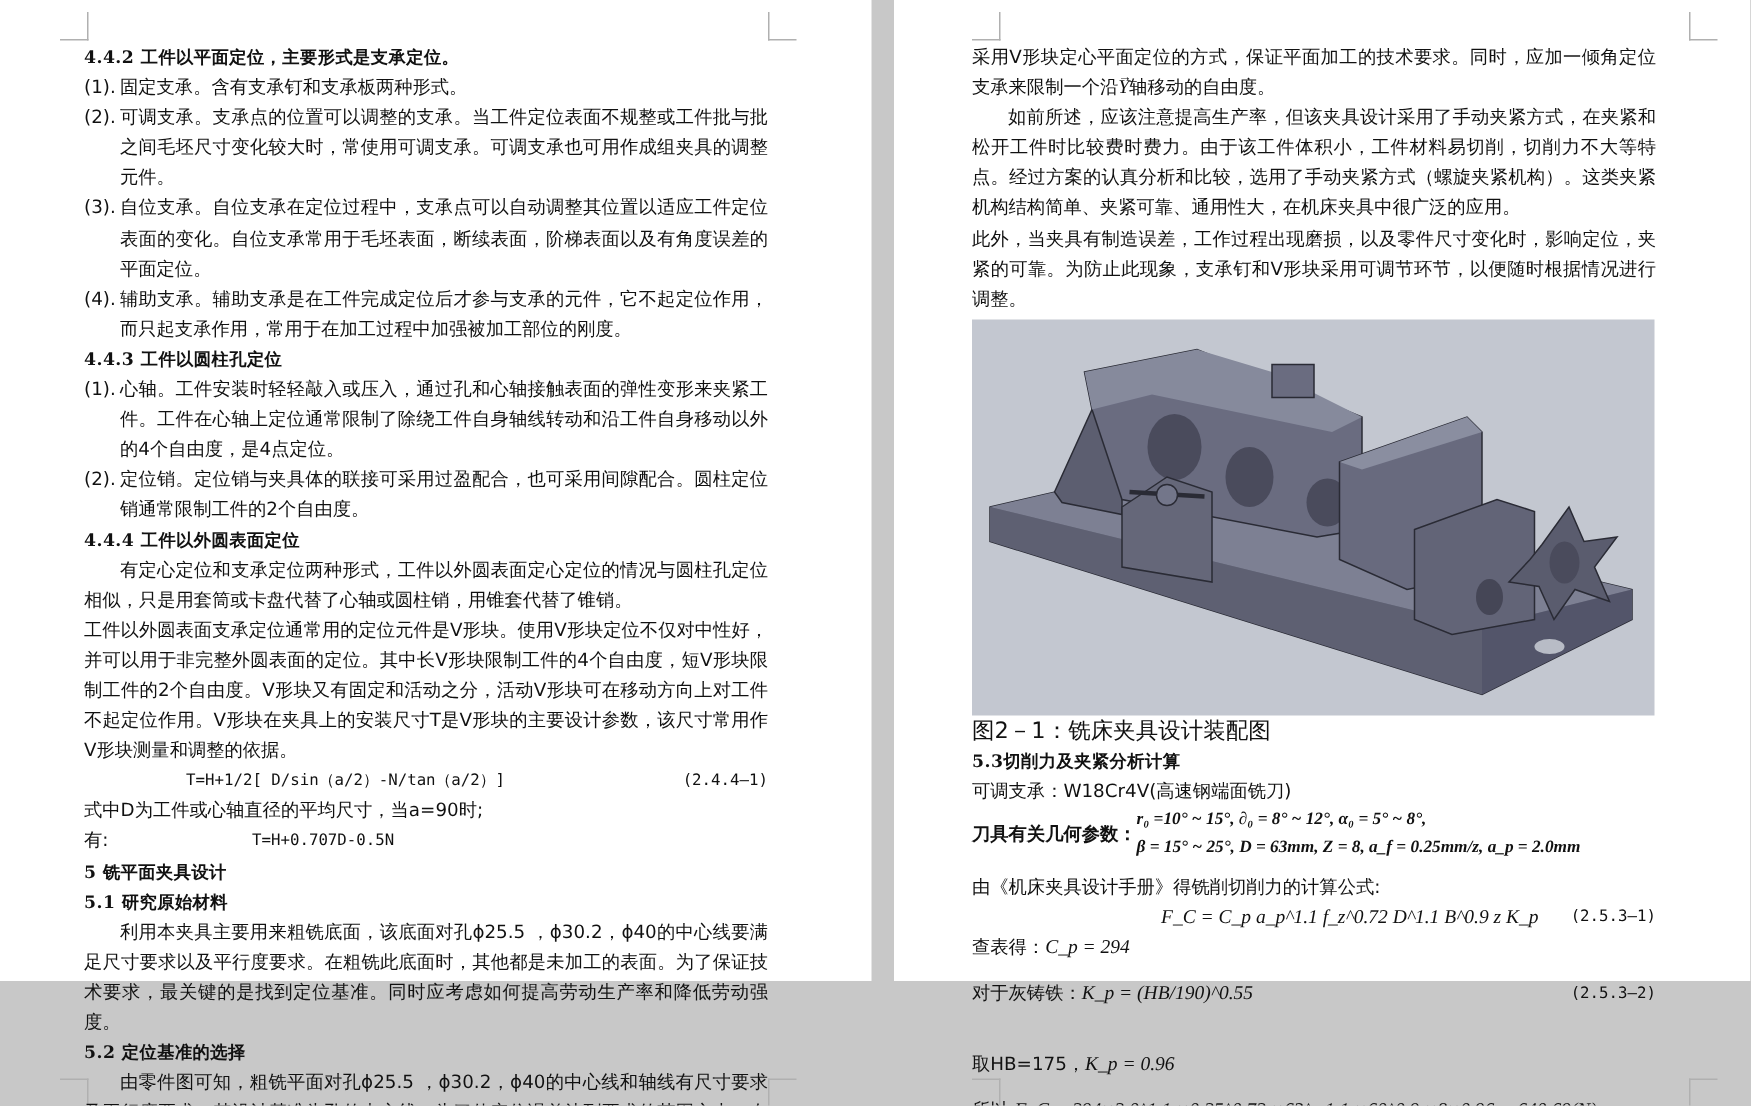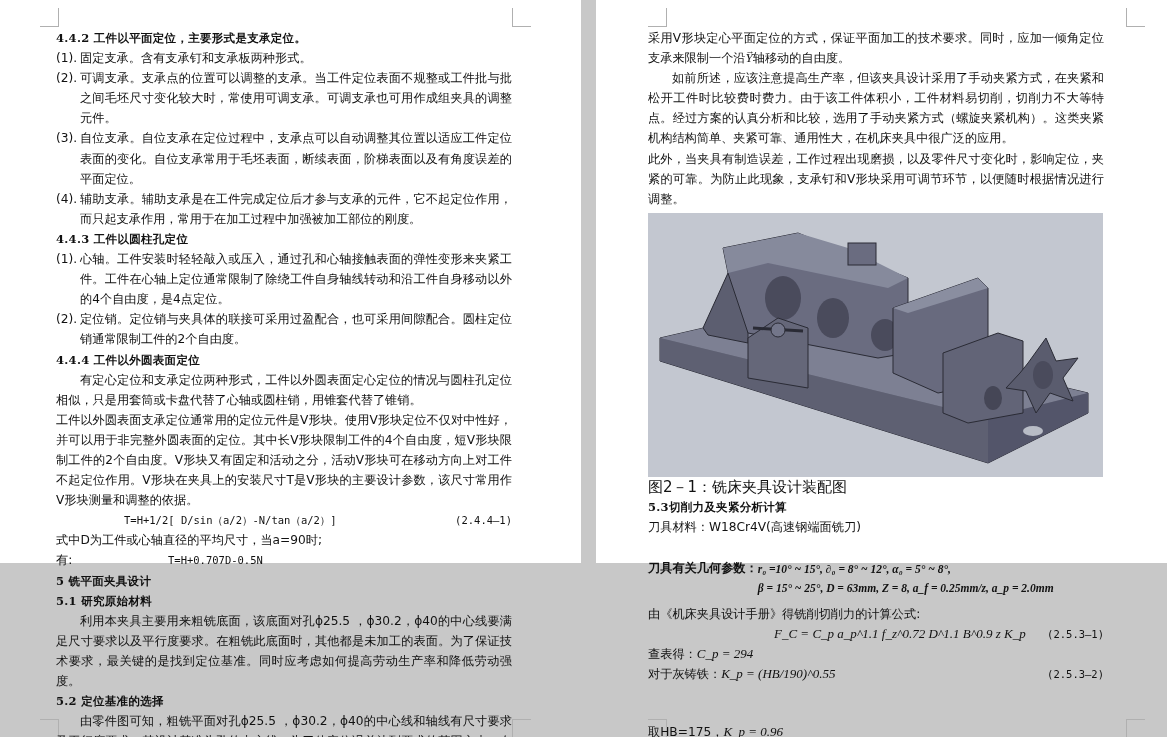--- a/index.html
+++ b/index.html
@@ -1,42 +1,42 @@
 <!DOCTYPE html>
 <html><head>
 <meta charset="utf-8">
 <style>
   html, body { margin:0; padding:0; }
   body { width:1167px; height:737px; background:#c8c8c8; position:relative; overflow:hidden;
          font-family:"DejaVu Sans","Liberation Sans",sans-serif; color:#111; }
-  .page { position:absolute; top:0; height:563px; background:#fff; }
+  .page { position:absolute; top:0; height:654px; background:#fff; }
   #page-left { left:0; width:581px; }
   #page-right { left:596px; width:571px; }
   .corner { position:absolute; width:18px; height:18px; border-color:#b0b0b0; border-style:solid; border-width:0; }
   .c-tl { border-right-width:1px; border-bottom-width:1px; }
   .c-tr { border-left-width:1px; border-bottom-width:1px; }
   .c-bl { border-right-width:1px; border-top-width:1px; }
   .c-br { border-left-width:1px; border-top-width:1px; }
   .content { position:absolute; font-size:12.2px; line-height:20.1px; }
   #left-content { left:56px; top:28px; width:456px; }
   #right-content { left:52px; top:28px; width:456px; }
   .h { font-family:"DejaVu Serif","Liberation Serif",serif; font-weight:bold; font-size:11.5px; letter-spacing:0.3px; }
   .p { margin:0; text-align:justify; }
   .ind { text-indent:24px; }
   .item { display:flex; }
   .item .num { flex:0 0 24px; white-space:nowrap; }
   .item .txt { flex:1; text-align:justify; }
   .mono { font-family:"DejaVu Sans Mono","Liberation Mono",monospace; font-size:10.5px; }
-  .formula-row { display:flex; justify-content:space-between; align-items:flex-start; }
+  .formula-row { display:flex; justify-content:space-between; align-items:center; }
   .math { font-family:"Liberation Serif","DejaVu Serif",serif; font-style:italic; font-size:13px; }
   .figure { margin:4px 0 0 0; width:455px; height:264px; background:#c3c7d0; position:relative; overflow:hidden; }
   .caption { text-align:left; font-size:15px; }
   .eqno { font-family:"DejaVu Sans Mono","Liberation Mono",monospace; font-size:10.5px; }
   .params { display:flex; align-items:center;font-weight:bold; }
-  .params .lines { line-height:19px;margin-top:23px; }
+  .params .lines { line-height:19px; }
 </style>
 </head>
 <body>
 
 <div class="page" id="page-left">
   <div class="corner c-tl" style="left:40px;top:8px;"></div>
   <div class="corner c-tr" style="left:512px;top:8px;"></div>
   <div class="corner c-bl" style="left:40px;top:719px;"></div>
   <div class="corner c-br" style="left:512px;top:719px;"></div>
 
@@ -132,21 +132,21 @@
         <polygon points="100,125 130,105 160,115 160,175 100,165" fill="#656779" stroke="#2a2b35"></polygon>
         <line x1="105" y1="115" x2="155" y2="118" stroke="#2a2b35" stroke-width="3"></line>
         <circle cx="130" cy="117" r="7" fill="#73768a" stroke="#2a2b35"></circle>
 
         <ellipse cx="385" cy="218" rx="10" ry="5" fill="#b8bcc6"></ellipse>
       </svg>
     </div>
     <div class="caption">图2－1：铣床夹具设计装配图</div>
 
     <div class="h">5.3切削力及夹紧分析计算</div>
-    <p class="p">刀具材料：W18Cr4V(高速钢端面铣刀)</p>
+    <p class="p">可调支承：W18Cr4V(高速钢端面铣刀)</p>
     <div class="params">
       <span>刀具有关几何参数：</span>
       <div class="lines math" style="font-size:11.5px;">
         <div>r₀ =10° ~ 15°, ∂₀ = 8° ~ 12°, α₀ = 5° ~ 8°,</div>
         <div>β = 15° ~ 25°, D = 63mm, Z = 8, a_f = 0.25mm/z, a_p = 2.0mm</div>
       </div>
     </div>
     <p class="p" style="margin-top:6px;">由《机床夹具设计手册》得铣削切削力的计算公式:</p>
     <div class="formula-row">
       <span class="math" style="padding-left:126px;">F_C = C_p a_p^1.1 f_z^0.72 D^1.1 B^0.9 z K_p</span>

